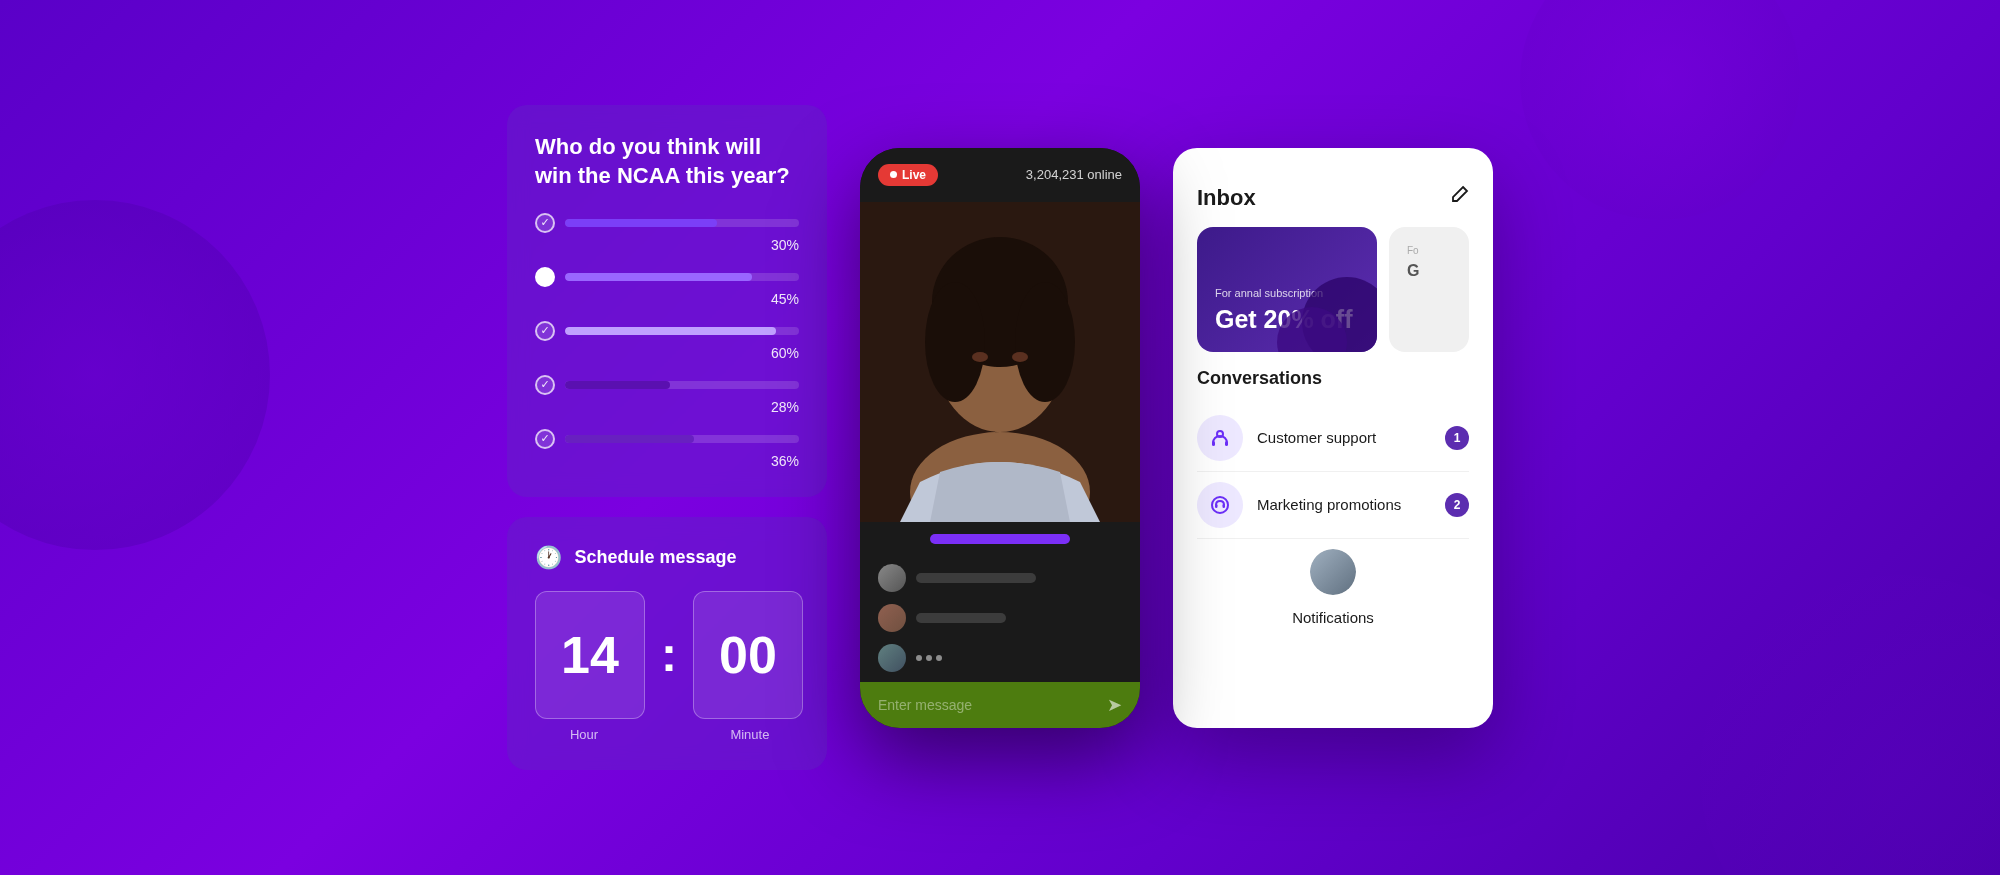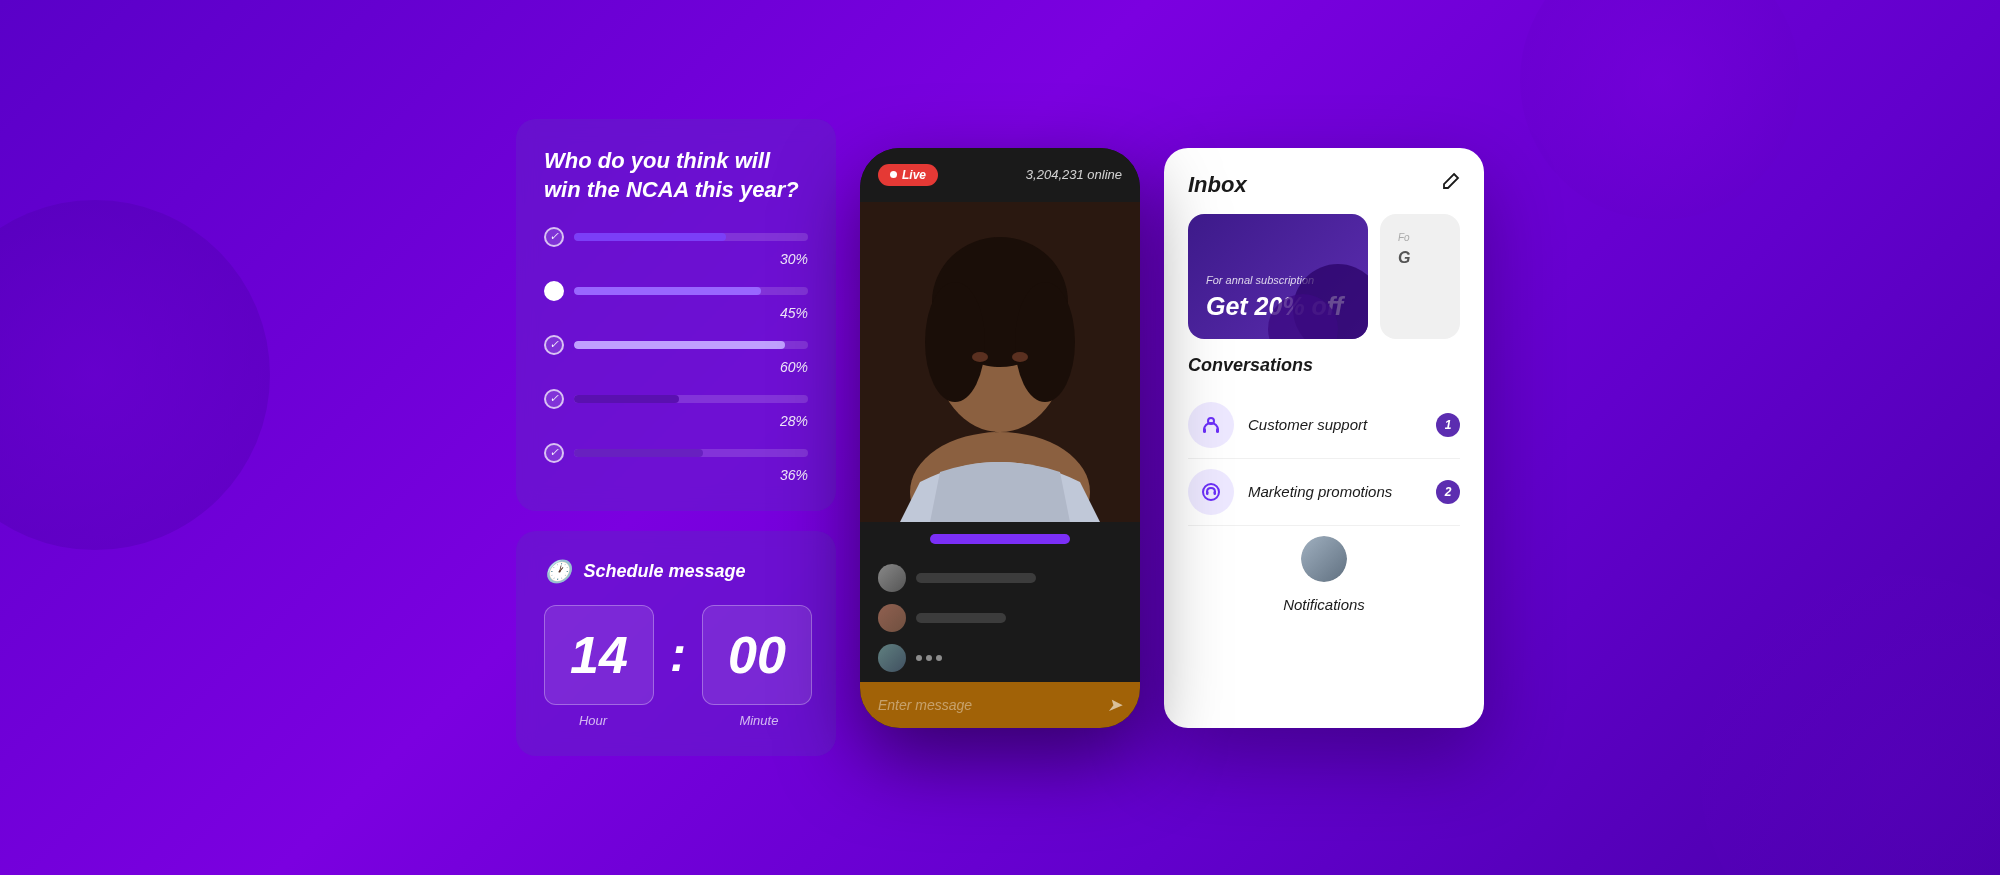--- a/index.html
+++ b/index.html
@@ -33,27 +33,26 @@
       width: 400px; height: 400px;
       right: -100px; bottom: -100px;
       background: radial-gradient(circle, rgba(90,0,190,0.4), transparent);
     }
 
     
     .main-container {
       position: relative;
       z-index: 1;
       display: flex;
-      gap: 24px;
+      gap: 33px;
       padding: 30px 80px;
       width: 100%;
       height: 100%;
       align-items: center;
       justify-content: center;
-      font-style: italic;
     }
 
     
     .left-panel {
       display: flex;
       flex-direction: column;
       gap: 20px;
       width: 320px;
       flex-shrink: 0;
     }
@@ -146,21 +145,21 @@
     .time-display {
       display: flex;
       align-items: center;
       gap: 16px;
     }
     .time-box {
       background: rgba(255,255,255,0.1);
       border: 1px solid rgba(255,255,255,0.3);
       border-radius: 12px;
       width: 110px;
-      height: 100px;
+      height: 128px;
       display: flex;
       align-items: center;
       justify-content: center;
       font-size: 52px;
       font-weight: 700;
       color: white;
     }
     .time-separator {
       font-size: 48px;
       font-weight: 700;
@@ -270,21 +269,21 @@
     .chat-dot {
       width: 6px; height: 6px;
       border-radius: 50%;
       background: rgba(255,255,255,0.5);
     }
     .phone-input-bar {
       position: absolute;
       bottom: 0;
       left: 0; right: 0;
       padding: 12px 18px;
-      background: #a16207;
+      background: #4d7c0f;
       display: flex;
       align-items: center;
       justify-content: space-between;
     }
     .phone-input-text {
       color: rgba(255,255,255,0.4);
       font-size: 14px;
     }
     .send-icon {
       color: rgba(255,255,255,0.6);
@@ -300,21 +299,21 @@
       flex-shrink: 0;
       overflow: hidden;
       box-shadow: 0 30px 80px rgba(0,0,0,0.3);
       display: flex;
       flex-direction: column;
     }
     .inbox-header {
       display: flex;
       justify-content: space-between;
       align-items: center;
-      padding: 24px 24px 16px;
+      padding: 37px 24px 16px;
     }
     .inbox-title {
       font-size: 22px;
       font-weight: 700;
       color: #1a1a1a;
     }
     .edit-icon {
       font-size: 18px;
       color: #1a1a1a;
     }

